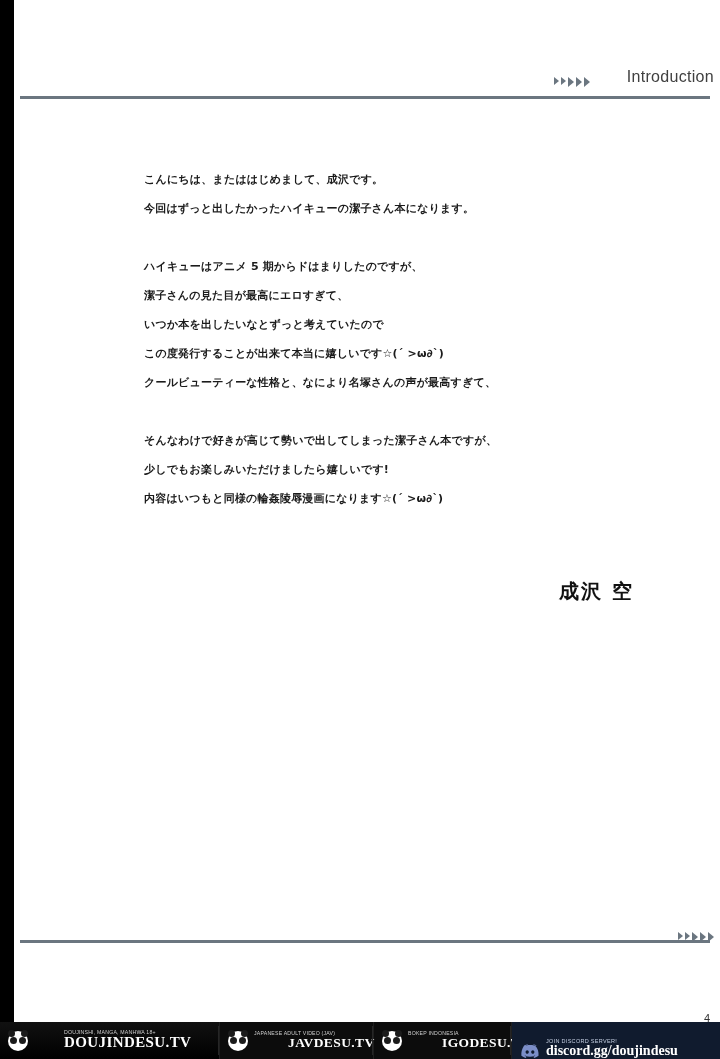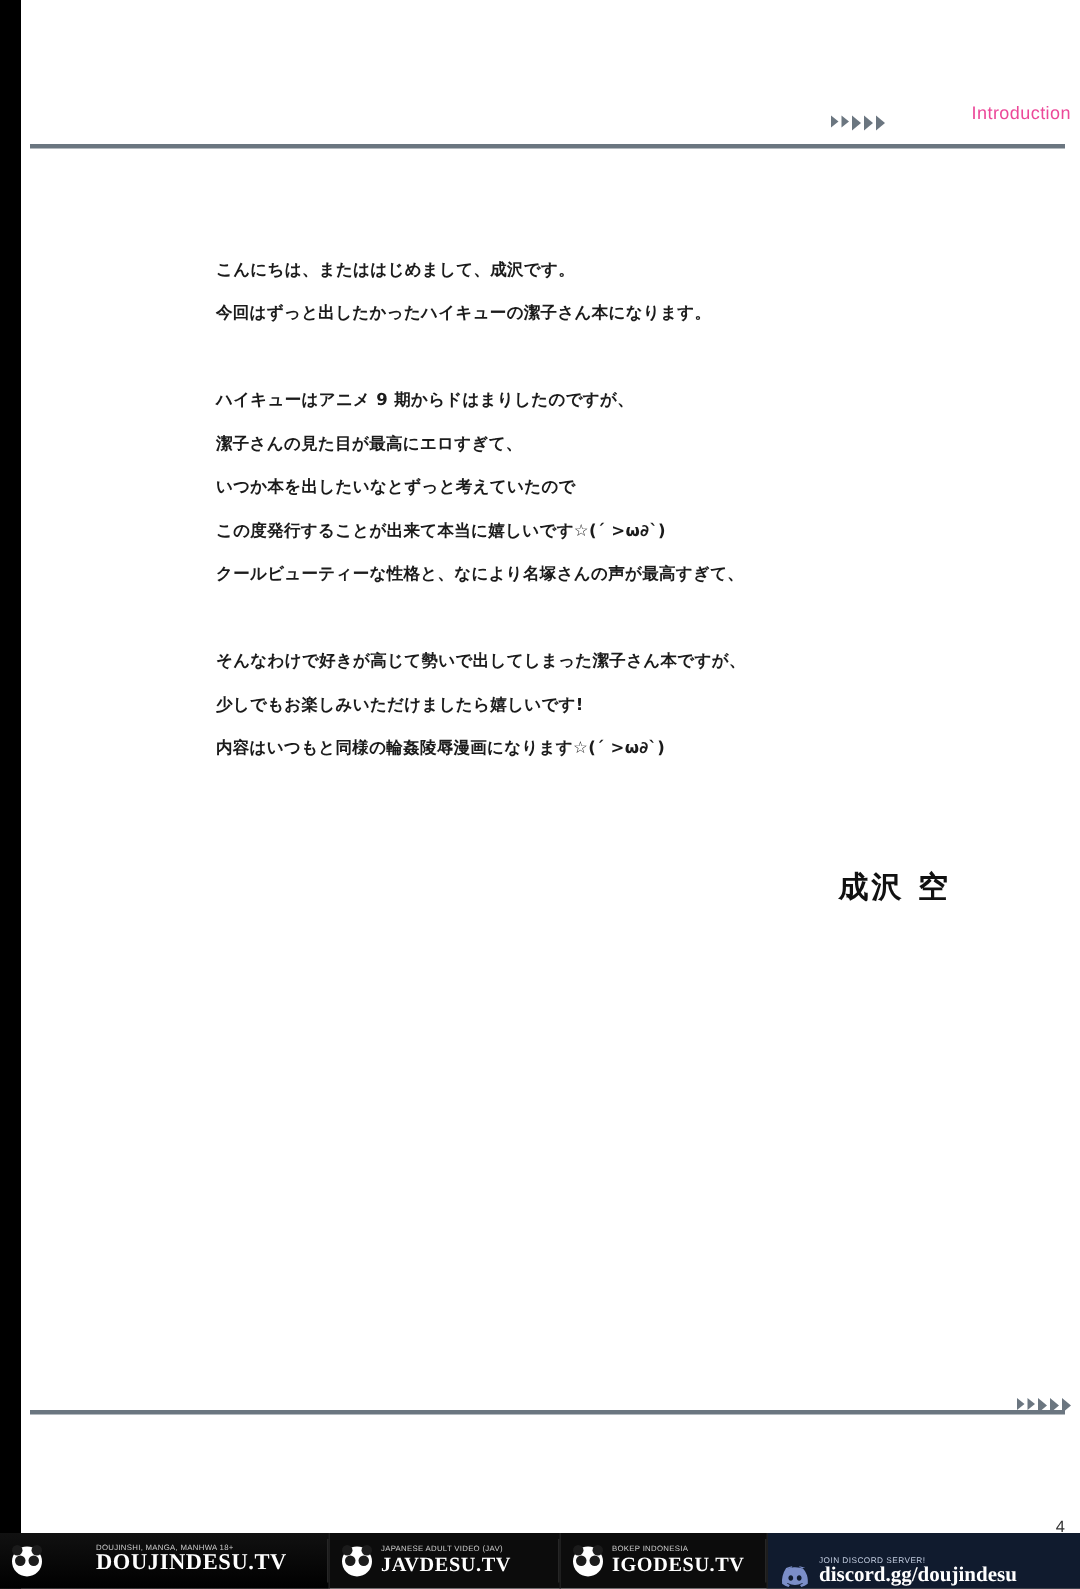--- a/index.html
+++ b/index.html
@@ -37,23 +37,23 @@
   .header {
     position: absolute;
     left: 0; top: 68px;
     width: 706px;
     height: 40px;
   }
   .header-title {
     position: absolute;
     right: 6px; top: 0px;
     font-family: "Liberation Sans", sans-serif;
-    font-size: 12px;
+    font-size: 16px;
     font-weight: 400;
-    color: #ec4899;
+    color: #404040;
     letter-spacing: 0.3px;
   }
   .chev-group {
     position: absolute;
     top: 9px;
     display: flex;
     gap: 2px;
   }
   .chev-group.left-of-title { right: 130px; }
   .chev {
@@ -186,21 +186,21 @@
     white-space: nowrap;
   }
   .cell-main {
     font-family: "Liberation Serif", serif;
     font-size: 15px;
     font-weight: 700;
     color: #ffffff;
     letter-spacing: 0.4px;
     white-space: nowrap;
   }
-  .cell-main.small { font-size: 13.5px; }
+  .cell-main.small { font-size: 13.5px; margin-left: 34px; }
   .bar-sep { position: absolute; right: 0; top: 4px; bottom: 4px; width: 1px; background: #262626; }
 
   .discord-icon {
     width: 20px; height: 15px;
     flex: 0 0 auto;
     position: relative;
   }
   .discord-icon svg { display: block; }
   .discord-sub {
     font-family: "Liberation Sans", sans-serif;
@@ -237,21 +237,21 @@
       <div class="header-title">Introduction</div>
       <div class="rule rule-top"></div>
     </div>
 
     <div class="body-text">
       <div class="para">
         <div class="line">こんにちは、またははじめまして、成沢です。</div>
         <div class="line">今回はずっと出したかったハイキューの潔子さん本になります。</div>
       </div>
       <div class="para">
-        <div class="line">ハイキューはアニメ 9 期からドはまりしたのですが、</div>
+        <div class="line">ハイキューはアニメ 5 期からドはまりしたのですが、</div>
         <div class="line">潔子さんの見た目が最高にエロすぎて、</div>
         <div class="line">いつか本を出したいなとずっと考えていたので</div>
         <div class="line">この度発行することが出来て本当に嬉しいです☆(´ &gt;ω∂`)</div>
         <div class="line">クールビューティーな性格と、なにより名塚さんの声が最高すぎて、</div>
       </div>
       <div class="para">
         <div class="line">そんなわけで好きが高じて勢いで出してしまった潔子さん本ですが、</div>
         <div class="line">少しでもお楽しみいただけましたら嬉しいです!</div>
         <div class="line">内容はいつもと同様の輪姦陵辱漫画になります☆(´ &gt;ω∂`)</div>
       </div>

